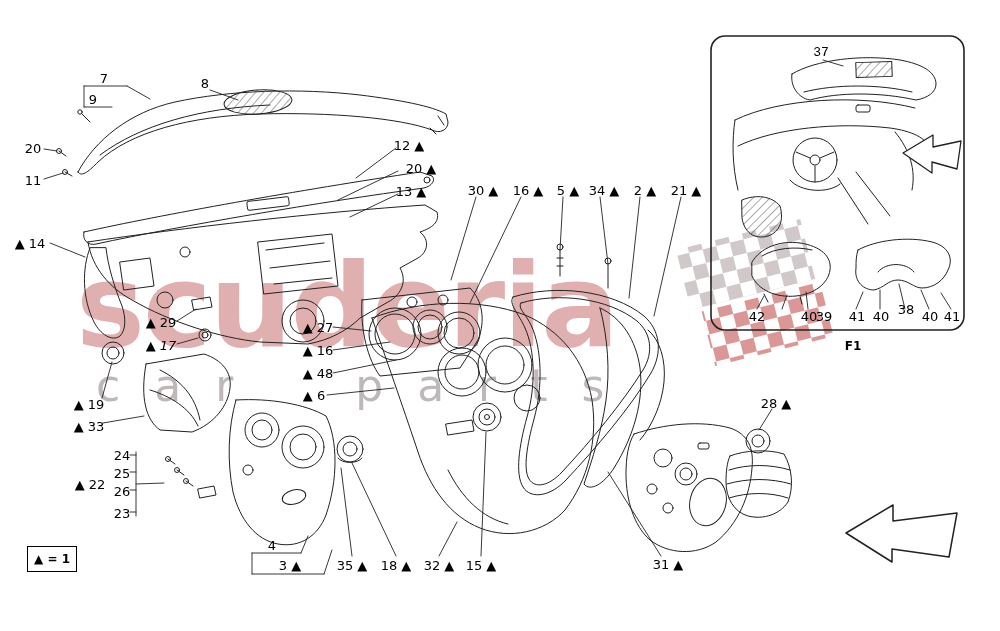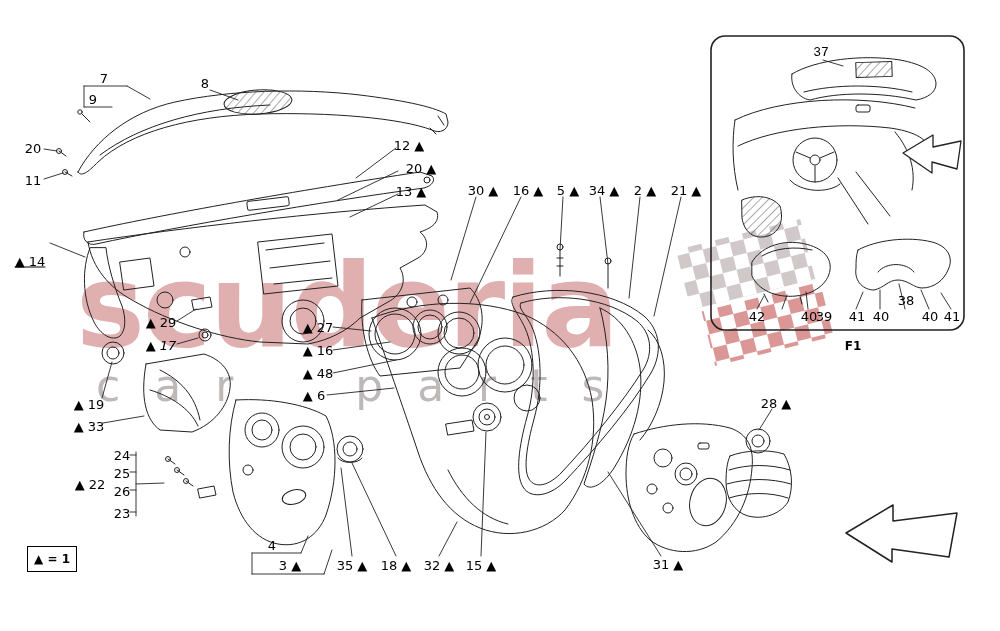--- a/index.html
+++ b/index.html
@@ -235,21 +235,21 @@
       <span class="callout" style="left: 33px; top: 180px;">11</span>
       <span class="callout" style="left: 409px; top: 145px;">12 ▲</span>
       <span class="callout" style="left: 421px; top: 168px;">20 ▲</span>
       <span class="callout" style="left: 411px; top: 191px;">13 ▲</span>
       <span class="callout" style="left: 483px; top: 190px;">30 ▲</span>
       <span class="callout" style="left: 528px; top: 190px;">16 ▲</span>
       <span class="callout" style="left: 568px; top: 190px;">5 ▲</span>
       <span class="callout" style="left: 604px; top: 190px;">34 ▲</span>
       <span class="callout" style="left: 645px; top: 190px;">2 ▲</span>
       <span class="callout" style="left: 686px; top: 190px;">21 ▲</span>
-      <span class="callout" style="left: 30px; top: 261px; text-decoration: underline;">▲ 14</span>
+      <span class="callout" style="left: 30px; top: 243px;">▲ 14</span>
       <span class="callout" style="left: 161px; top: 322px;">▲ 29</span>
       <span class="callout" style="left: 161px; top: 345px; font-style: italic;">▲ 17</span>
       <span class="callout" style="left: 318px; top: 327px;">▲ 27</span>
       <span class="callout" style="left: 318px; top: 350px;">▲ 16</span>
       <span class="callout" style="left: 318px; top: 373px;">▲ 48</span>
       <span class="callout" style="left: 314px; top: 395px;">▲ 6</span>
       <span class="callout" style="left: 89px; top: 404px;">▲ 19</span>
       <span class="callout" style="left: 89px; top: 426px;">▲ 33</span>
       <span class="callout" style="left: 122px; top: 455px;">24</span>
       <span class="callout" style="left: 122px; top: 473px;">25</span>
@@ -263,21 +263,21 @@
       <span class="callout" style="left: 439px; top: 565px;">32 ▲</span>
       <span class="callout" style="left: 481px; top: 565px;">15 ▲</span>
       <span class="callout" style="left: 668px; top: 564px;">31 ▲</span>
       <span class="callout" style="left: 776px; top: 403px;">28 ▲</span>
       <span class="callout" style="left: 821px; top: 52px; font-family: Liberation Mono, monospace;">37</span>
       <span class="callout" style="left: 757px; top: 316px;">42</span>
       <span class="callout" style="left: 783px; top: 316px; margin-left: 41px;">39</span>
       <span class="callout" style="left: 809px; top: 316px;">40</span>
       <span class="callout" style="left: 857px; top: 316px;">41</span>
       <span class="callout" style="left: 881px; top: 316px;">40</span>
-      <span class="callout" style="left: 906px; top: 300px;">38</span>
+      <span class="callout" style="left: 906px; top: 309px;">38</span>
       <span class="callout" style="left: 930px; top: 316px;">40</span>
       <span class="callout" style="left: 952px; top: 316px;">41</span>
       <span class="callout bold" style="left: 853px; top: 346px;">F1</span>
     </div>
 
 <div class="legend-box">
   <span>▲ = 1</span>
 </div>
 
 </div>

